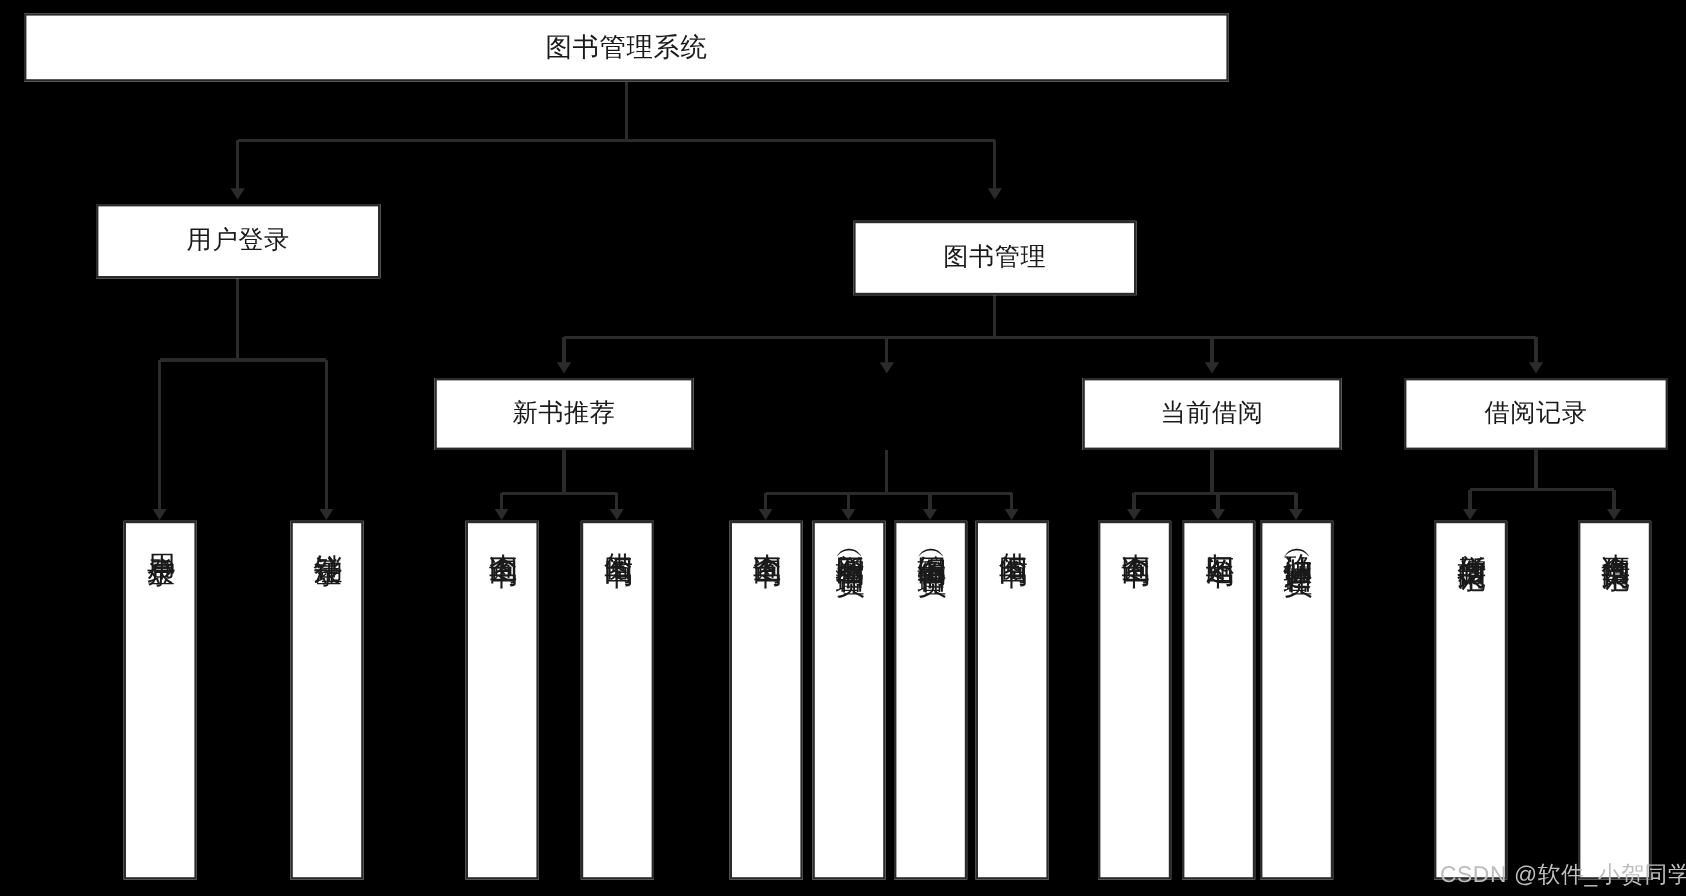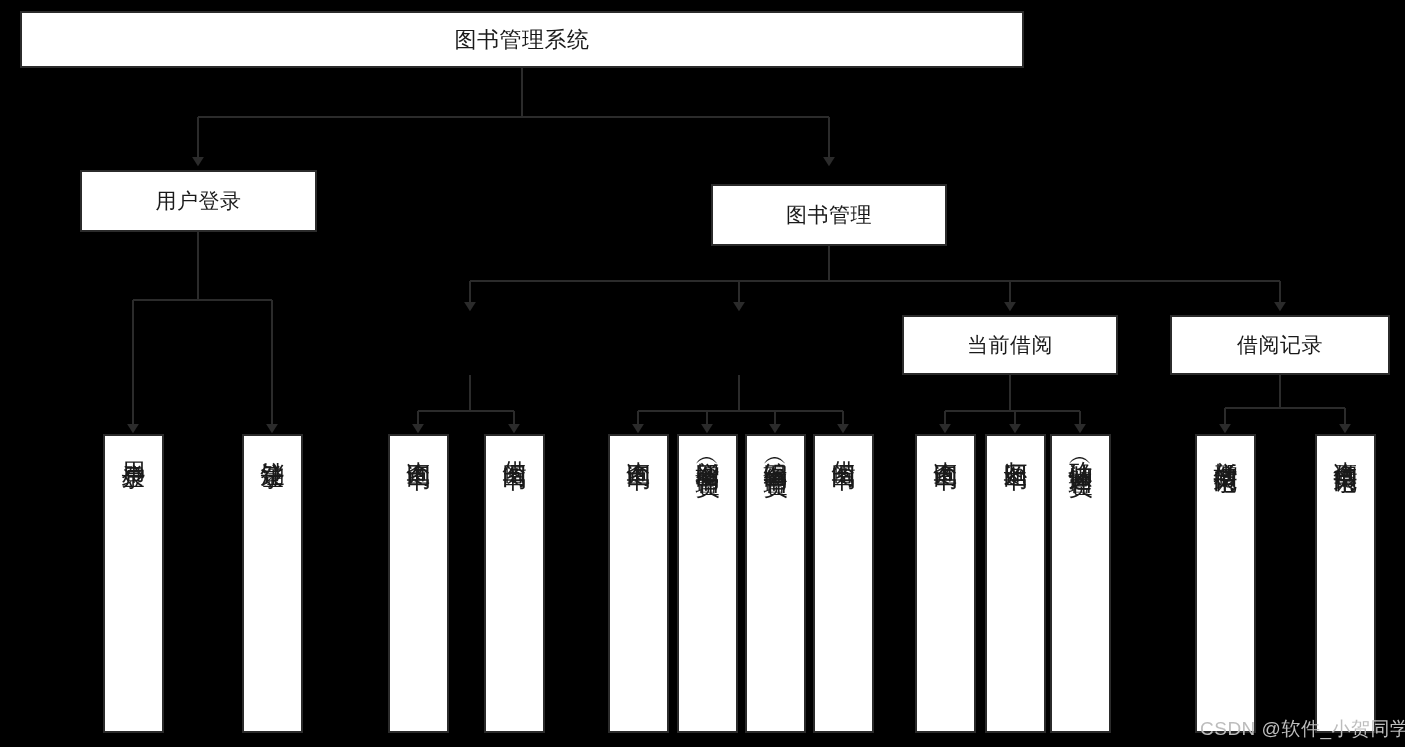--- a/index.html
+++ b/index.html
@@ -136,20 +136,23 @@
   </div>
 
   <div class="node h" style="left:80px; top:170px; width:237px; height:62px;">
     <span class="label">用户登录</span>
   </div>
 
   <div class="node h" style="left:711px; top:184px; width:236px; height:62px;">
     <span class="label">图书管理</span>
   </div>
 
+  <div class="node h" style="left:362px; top:315px; width:216px; height:60px;">
+    <span class="label">新书推荐</span>
+  </div>
 
 
   <div class="node h" style="left:1170px; top:315px; width:220px; height:60px;">
     <span class="label">借阅记录</span>
   </div>
 
   <div class="node h" style="left:902px; top:315px; width:216px; height:60px;">
     <span class="label">当前借阅</span>
   </div>
 

